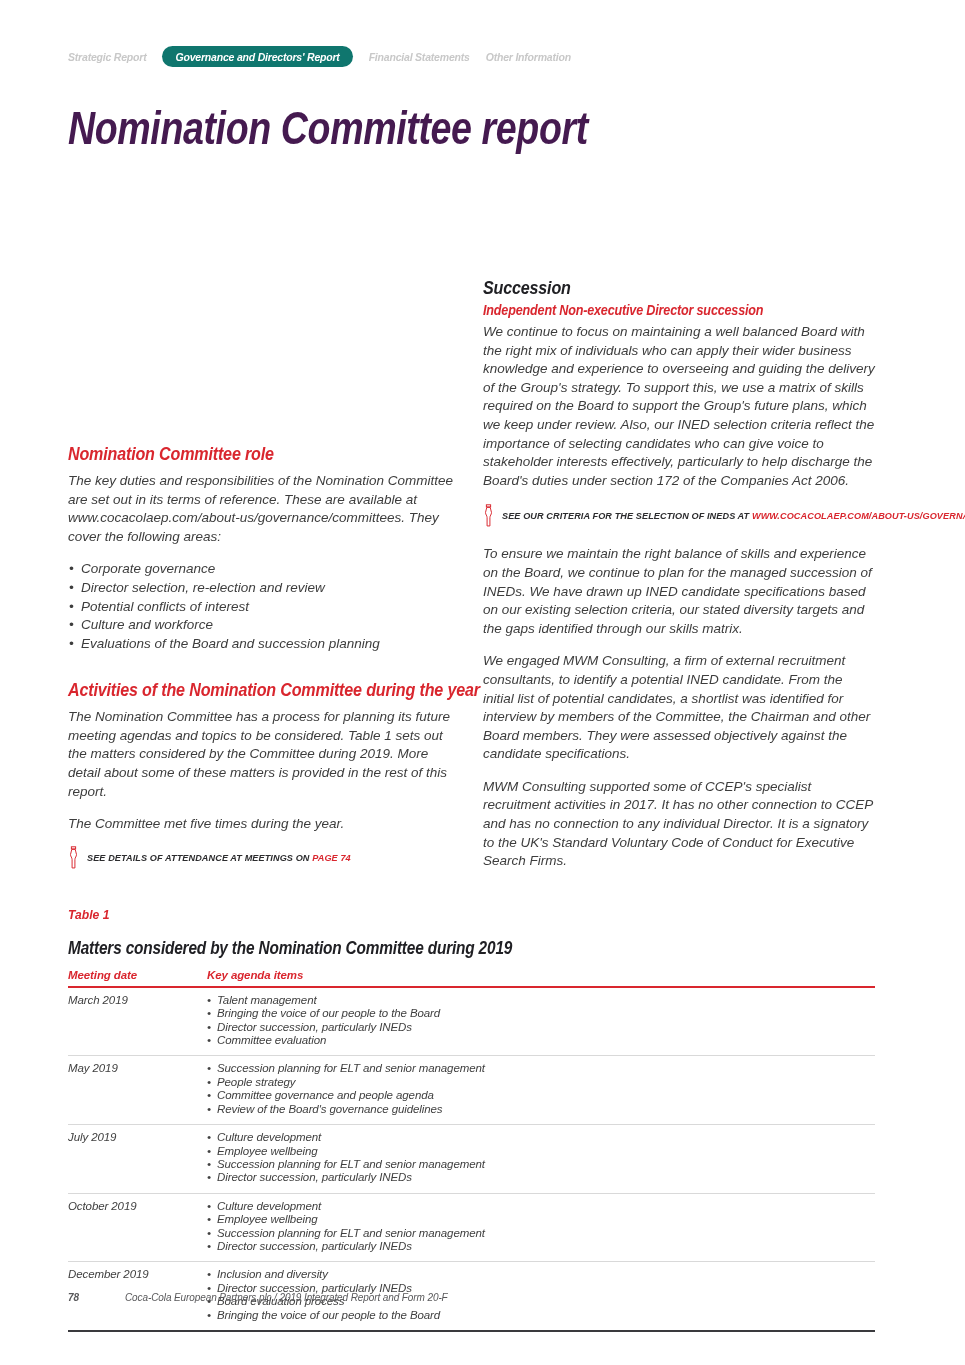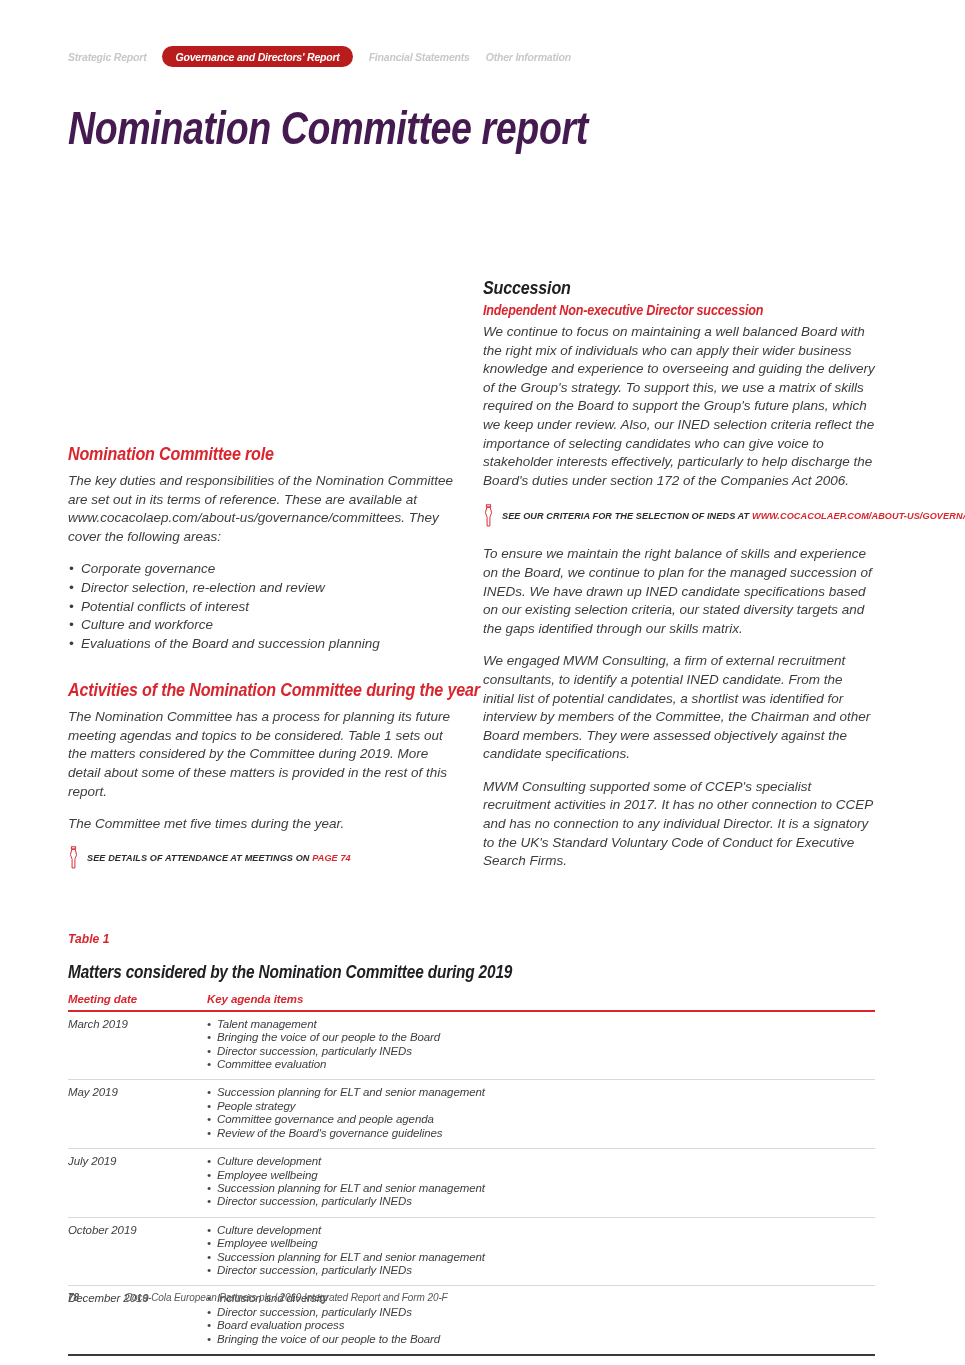--- a/index.html
+++ b/index.html
@@ -24,21 +24,21 @@
     display: flex;
     align-items: center;
     gap: 16px;
     margin-top: 46px;
     font-size: 10.5px;
     font-weight: bold;
     letter-spacing: -0.2px;
   }
   .nav-item { color: #c8c8c8; white-space: nowrap; }
   .nav-item.pill {
-    background: #b91c1c;
+    background: #0f766e;
     color: #ffffff;
     border-radius: 11px;
     padding: 5px 13px 4px;
   }
 
   
   .page-title {
     margin-top: 33px;
     font-size: 47px;
     font-weight: bold;
@@ -122,21 +122,21 @@
     letter-spacing: 0.1px;
     color: #2c2c2e;
     transform: scaleX(0.96);
     transform-origin: 0 50%;
     display: inline-block;
     white-space: nowrap;
   }
   .callout .red-link { color: #d9262e; }
 
   
-  .table-section { margin-top: 44px; }
+  .table-section { margin-top: 20px; }
   .table-label {
     font-size: 13.5px;
     font-weight: bold;
     color: #d9262e;
     transform: scaleX(0.9);
     transform-origin: 0 50%;
     display: inline-block;
     white-space: nowrap;
   }
   .table-title {

